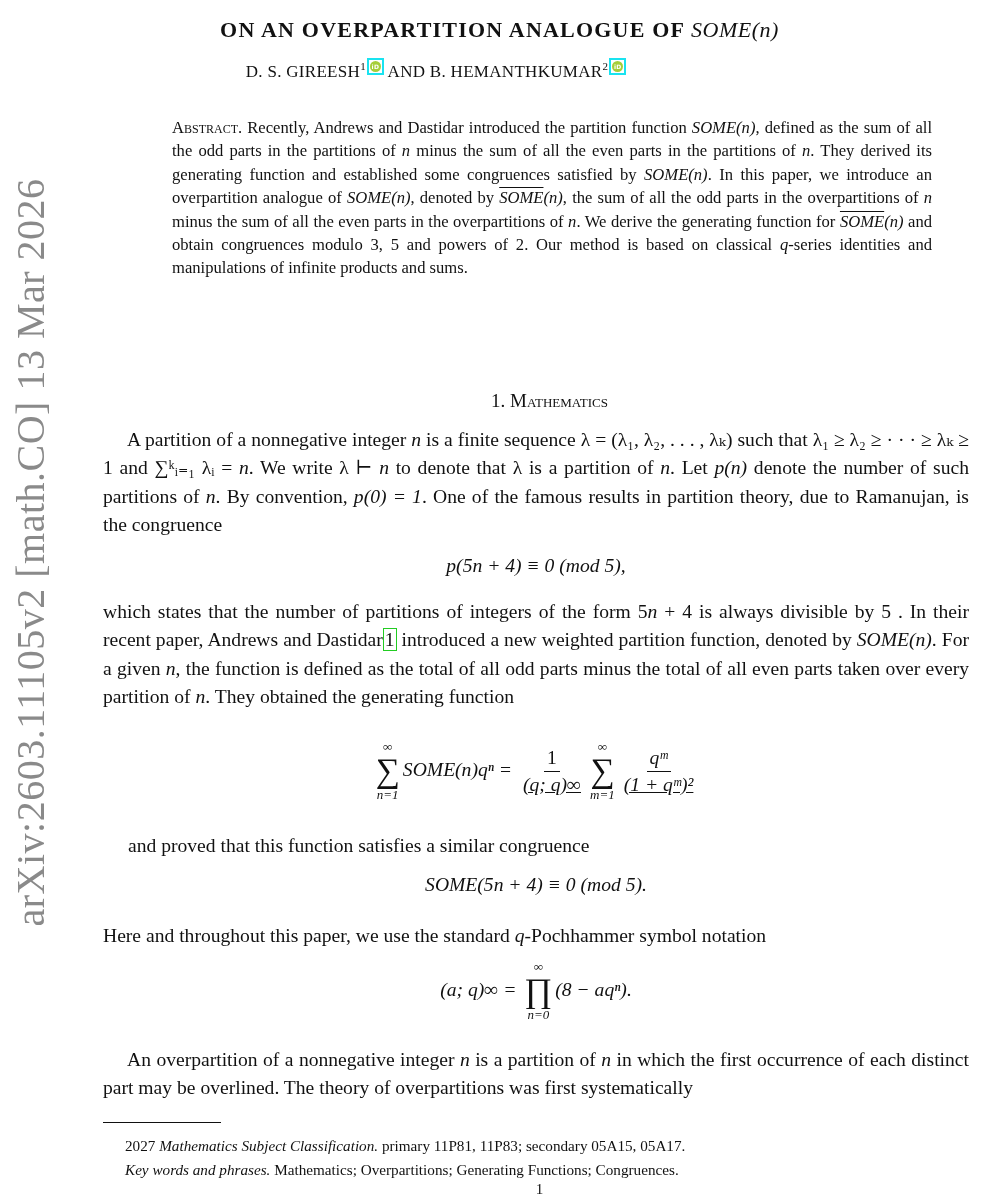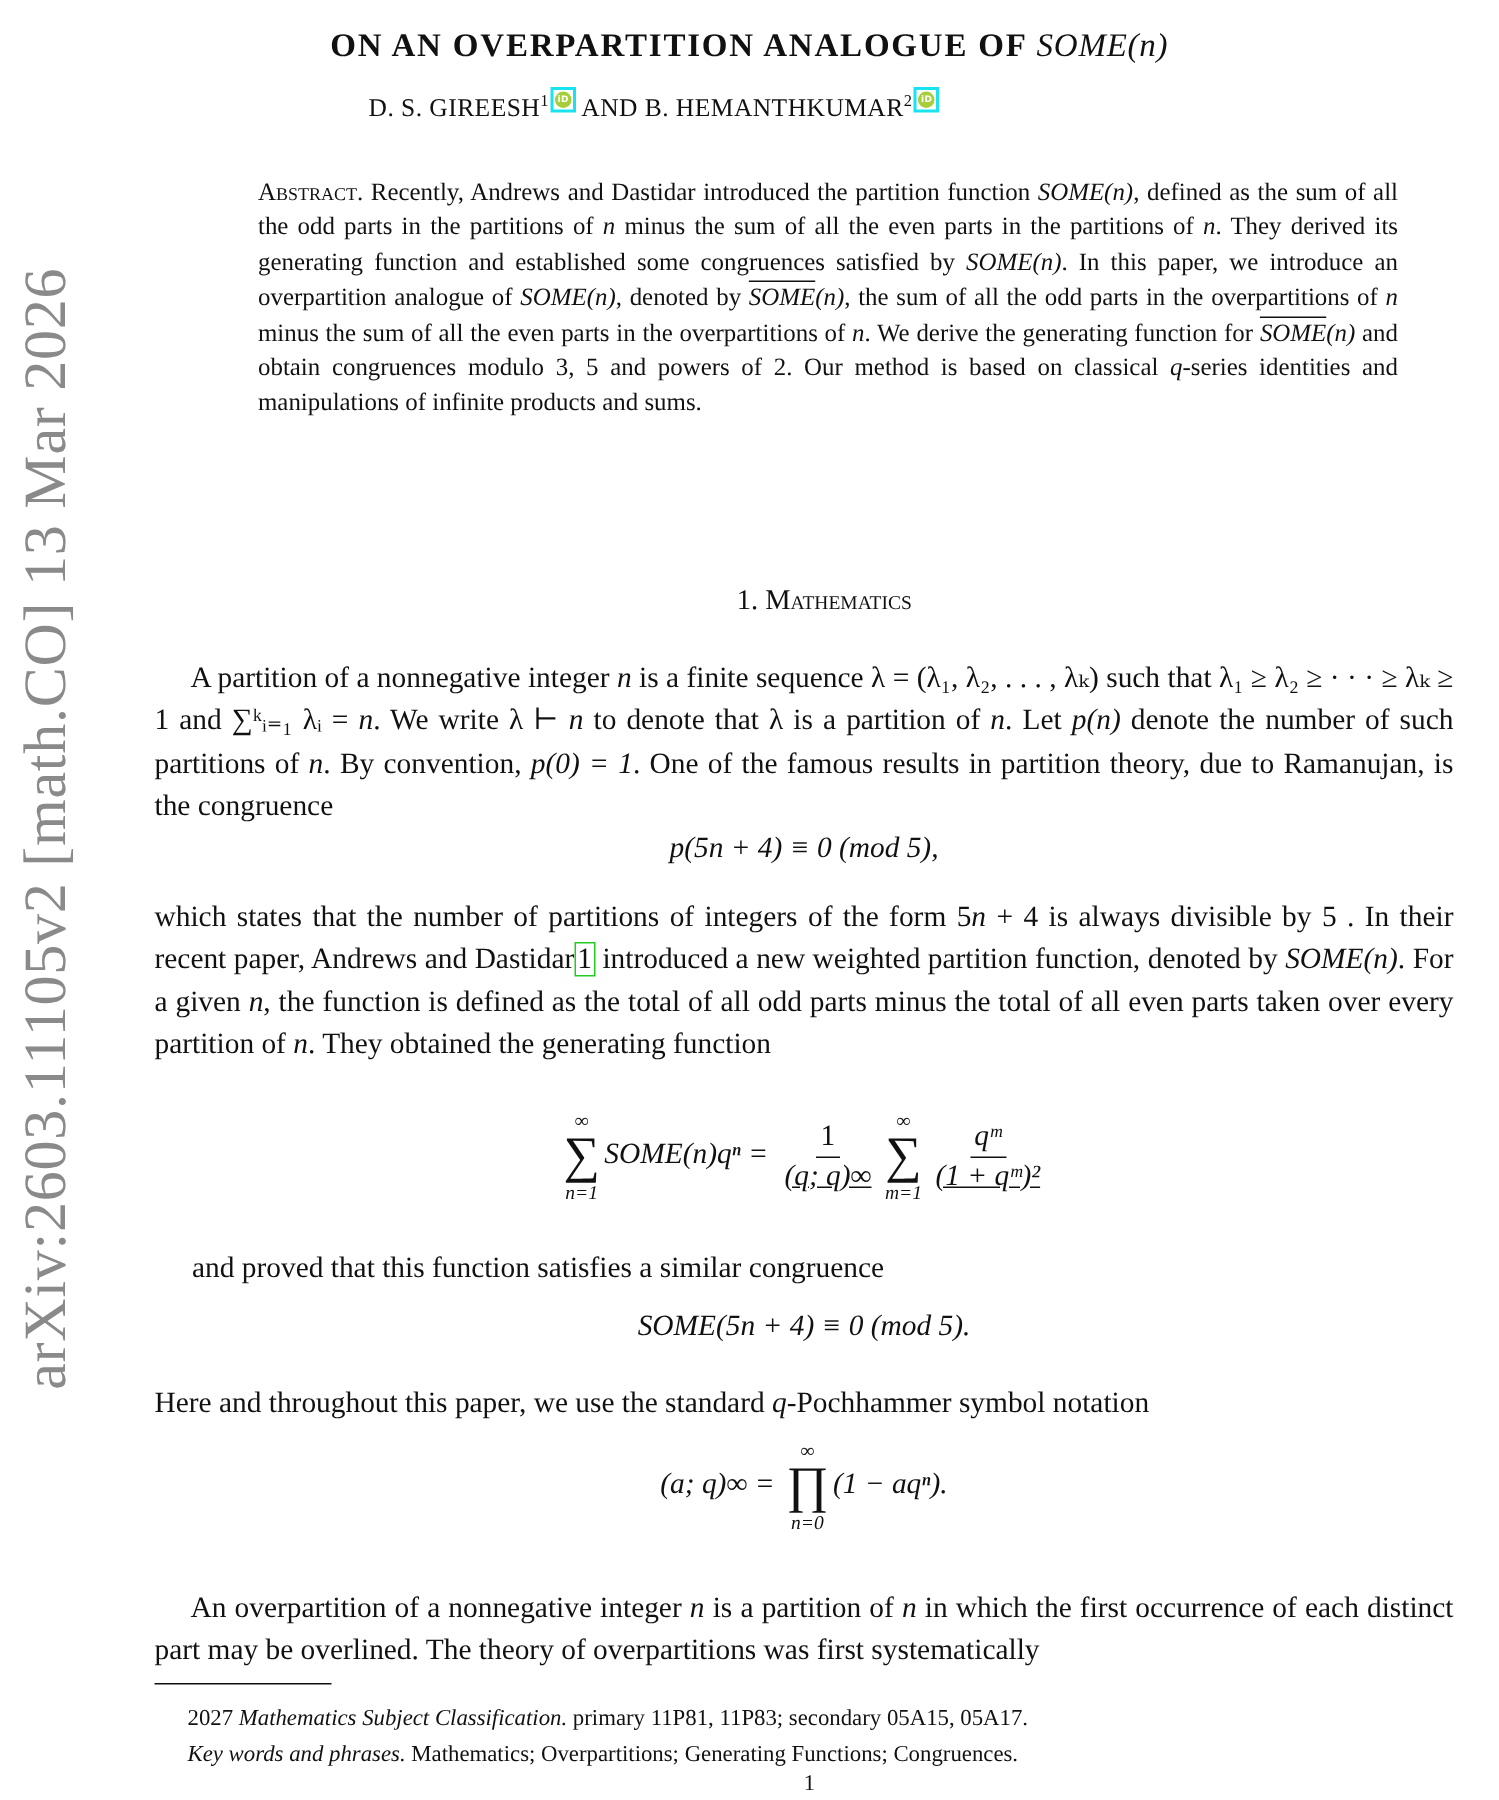--- a/index.html
+++ b/index.html
@@ -42,21 +42,21 @@
   .ovl { text-decoration: overline; }
   i.m { font-style: italic; }
   .section-title {
     position: absolute; top: 390px; left: 0; width: 1099px; text-align: center;
     font-size: 19px; font-variant: small-caps;
   }
   .body-text {
     position: absolute; left: 103px; width: 866px;
     font-size: 19.6px; line-height: 28.4px; text-align: justify;
   }
-  .indent { text-indent: 24px; margin-top: 13px; }
+  .indent { text-indent: 24px; }
   .eq {
     position: absolute; left: 0; width: 1072px; text-align: center; font-size: 19.6px;
   }
   .cite { border: 1.5px solid #22cc22; padding: 0 1px; }
   .frac { display: inline-flex; flex-direction: column; align-items: center; vertical-align: middle; margin: 0 3px; }
   .frac .num { border-bottom: 1px solid #111; padding: 0 3px; line-height: 26px; }
   .frac .den { padding: 0 3px; line-height: 26px; text-decoration: underline; }
   .bigop { display: inline-flex; flex-direction: column; align-items: center; vertical-align: middle; margin: 0 3px; }
   .bigop .lim { font-size: 13px; font-style: italic; line-height: 14px; }
   .bigop .sym { font-size: 34px; line-height: 34px; }
@@ -132,21 +132,21 @@
 <div class="body-text" style="top:922px;">
   <span>Here and throughout this paper, we use the standard </span><i class="m">q</i><span>-Pochhammer symbol notation</span>
 </div>
 
 <div class="eq" style="top:960px;">
   <i class="m">(a; q)∞ =</i>
   <span class="bigop">
     <span class="lim">∞</span>
     <span class="sym">∏</span>
     <span class="lim">n=0</span>
-  </span><i class="m">(1 − aqⁿ).</i>
+  </span><i class="m">(8 − aqⁿ).</i>
 </div>
 
 <div class="body-text indent" style="top:1046px;">
   <span>An overpartition of a nonnegative integer </span><i class="m">n</i><span> is a partition of </span><i class="m">n</i><span> in which the first occurrence of each distinct part may be overlined. The theory of overpartitions was first systematically</span>
 </div>
 
 <div class="footnote-rule"></div>
 
 <div class="footnotes">
   <div>

